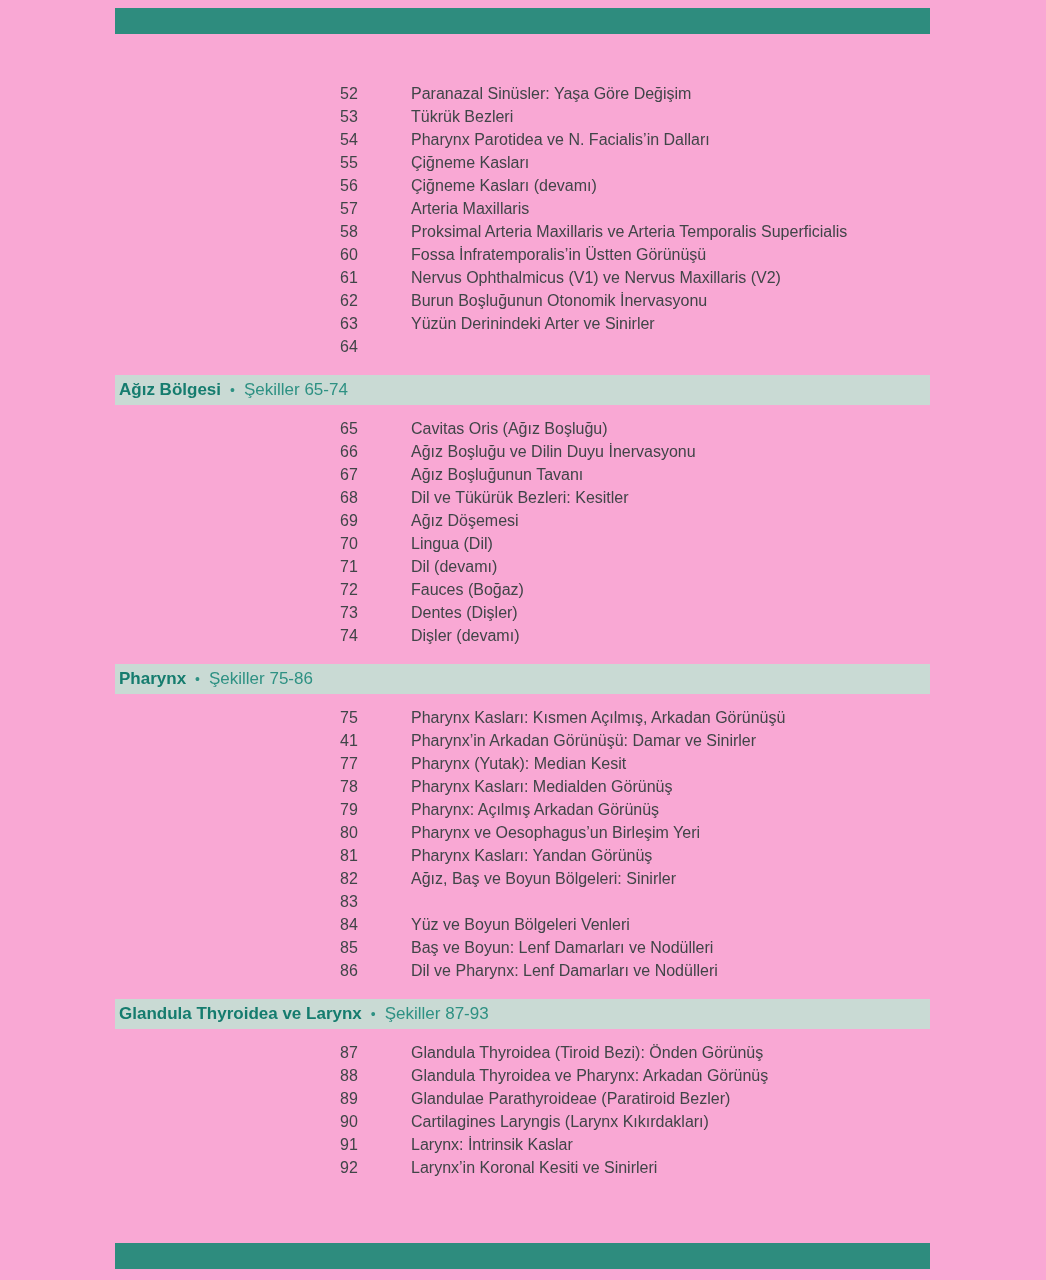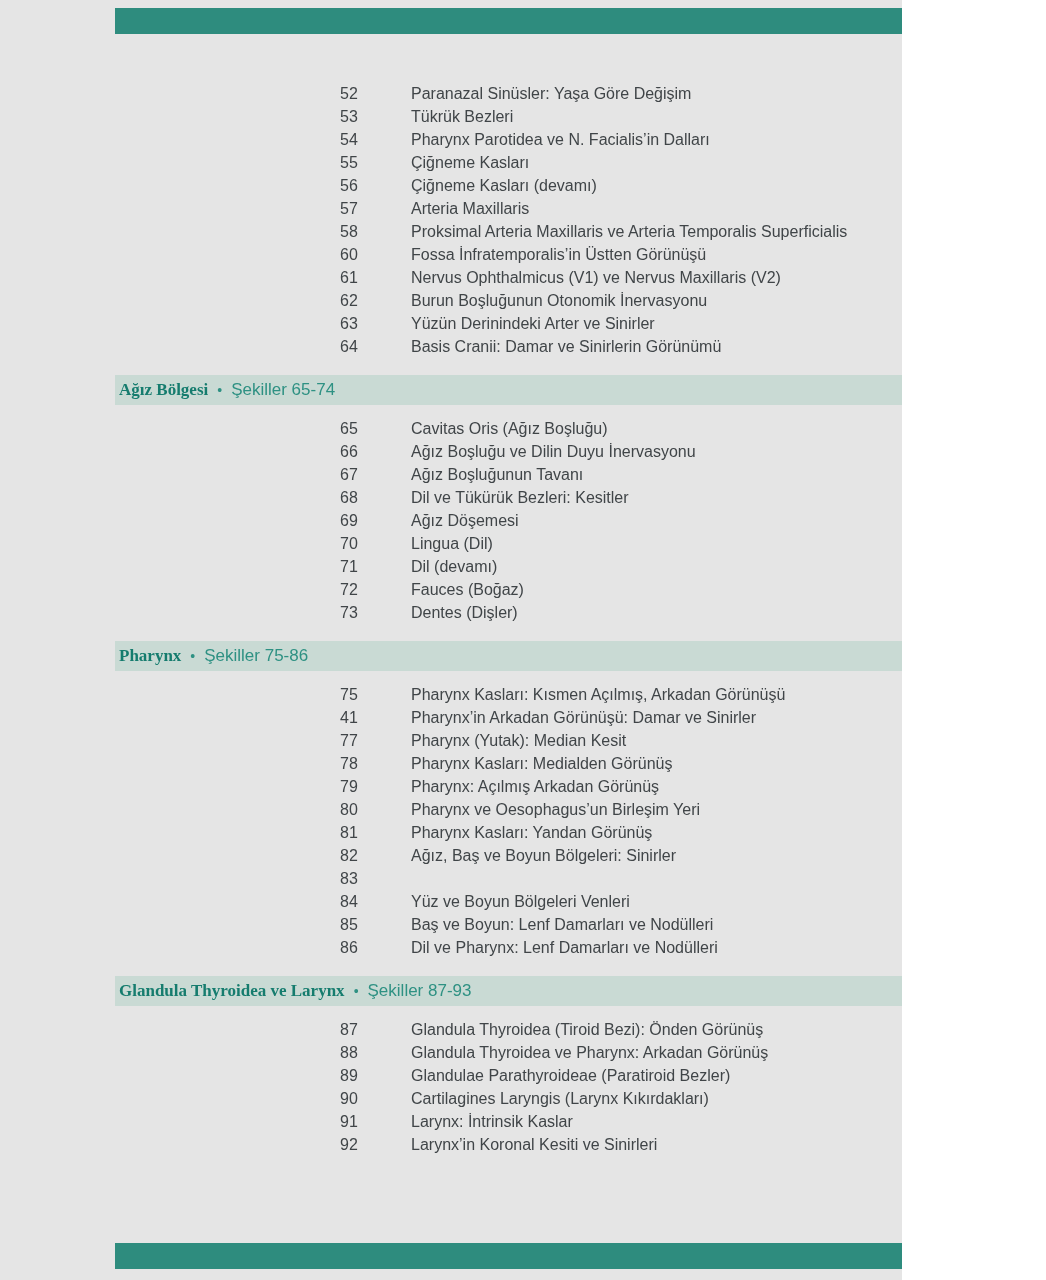--- a/index.html
+++ b/index.html
@@ -2,23 +2,23 @@
 <html style="--accent: #2E8C7E; --band-bg: #C9DAD4; --section-title: #157C6E; --section-range: #2E9183; --text: #404548;"><head>
 <meta charset="utf-8">
 <style>
   * { margin: 0; padding: 0; box-sizing: border-box; }
   html, body {
     background: #ffffff;
     font-family: "Liberation Sans", "DejaVu Sans", sans-serif;
   }
   .page {
     position: relative;
-    width: 902px;
+    width: 1046px;
     height: 1280px;
-    background: #e5e5e5;
+    background: #f9a8d4;
     overflow: hidden;
   }
   .content {
     position: absolute;
     left: 115px;
     top: 8px;
     width: 815px;
   }
   .bar {
     width: 815px;
@@ -55,21 +55,20 @@
     height: 30px;
     background: var(--band-bg, #c9dad4);
     display: flex;
     align-items: center;
     padding-left: 4px;
     font-size: 17px;
   }
   .section-title {
     font-weight: bold;
     color: var(--section-title, #157c6e);
-    font-family: Liberation Serif, serif;
   }
   .section-bullet {
     color: var(--section-range, #2e9183);
     margin: 0 9px;
     font-size: 14px;
   }
   .section-range {
     color: var(--section-range, #2e9183);
   }
 </style>
@@ -120,21 +119,20 @@
           <div class="entry-row">
             <span class="entry-num">62</span>
             <span class="entry-title">Burun Boşluğunun Otonomik İnervasyonu</span>
           </div>
           <div class="entry-row">
             <span class="entry-num">63</span>
             <span class="entry-title">Yüzün Derinindeki Arter ve Sinirler</span>
           </div>
           <div class="entry-row">
             <span class="entry-num">64</span>
-            <span class="entry-title">Basis Cranii: Damar ve Sinirlerin Görünümü</span>
           </div>
         </div>
         <div class="section-band">
           <span class="section-title">Ağız Bölgesi</span>
           <span class="section-bullet">•</span>
           <span class="section-range">Şekiller 65-74</span>
         </div>
         <div class="entry-list">
           <div class="entry-row">
             <span class="entry-num">65</span>
@@ -164,20 +162,24 @@
             <span class="entry-num">71</span>
             <span class="entry-title">Dil (devamı)</span>
           </div>
           <div class="entry-row">
             <span class="entry-num">72</span>
             <span class="entry-title">Fauces (Boğaz)</span>
           </div>
           <div class="entry-row">
             <span class="entry-num">73</span>
             <span class="entry-title">Dentes (Dişler)</span>
+          </div>
+          <div class="entry-row">
+            <span class="entry-num">74</span>
+            <span class="entry-title">Dişler (devamı)</span>
           </div>
         </div>
         <div class="section-band">
           <span class="section-title">Pharynx</span>
           <span class="section-bullet">•</span>
           <span class="section-range">Şekiller 75-86</span>
         </div>
         <div class="entry-list">
           <div class="entry-row">
             <span class="entry-num">75</span>

